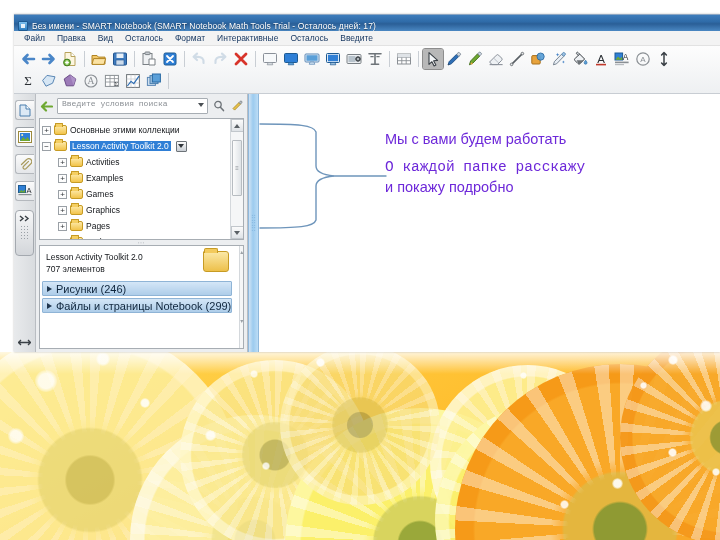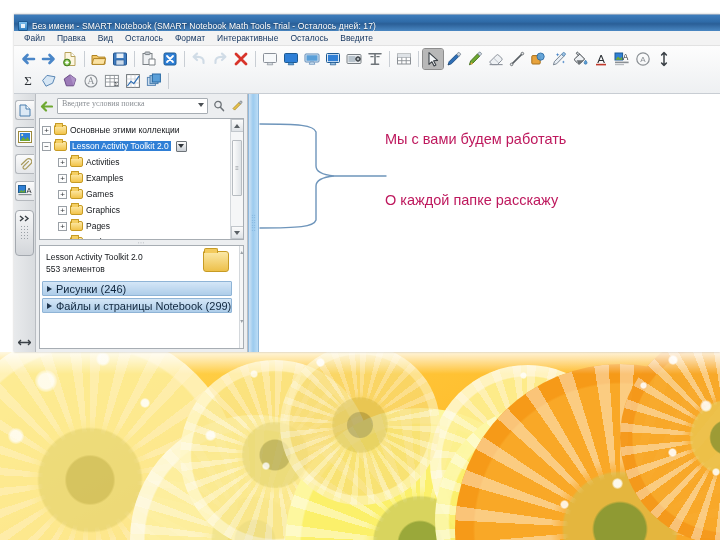--- a/index.html
+++ b/index.html
@@ -139,21 +139,21 @@
   
   #gallery-panel {
     width: 212px; background: #eceef0;
     border-right: 1px solid #b9bdc2;
     display: flex; flex-direction: column; padding: 3px;
   }
   #gallery-search-row { display: flex; align-items: center; gap: 3px; height: 18px; }
   #search-input {
     flex: 1; height: 16px; font-size: 8px; color: #8a8f94;
     background: #ffffff; border: 1px solid #a7adb3; border-radius: 1px;
-    padding: 0 14px 0 4px; font-family: Liberation Serif, serif;
+    padding: 0 14px 0 4px; font-family: Liberation Mono, monospace;
     position: relative;
   }
   #search-combo { position: relative; flex: 1; }
   #search-combo .caret {
     position: absolute; right: 4px; top: 5px; width: 0; height: 0;
     border-left: 3px solid transparent; border-right: 3px solid transparent;
     border-top: 4px solid #4a4f54;
   }
   .sm-btn {
     width: 15px; height: 16px; display: flex; align-items: center;
@@ -271,23 +271,23 @@
     width: 5px; height: 18px;
     background-image: radial-gradient(#6fa8d6 42%, transparent 43%);
     background-size: 2.5px 2.5px;
   }
   #page-area { flex: 1; background: #ffffff; position: relative; }
 
   
   #brace-svg { position: absolute; left: 258px; top: 118px; }
   #callout-text {
     position: absolute; left: 385px; top: 129px; width: 300px;
-    font-size: 14.5px; line-height: 20px; color: #be185d;
-  }
-  #callout-text p.gap { margin-top: 41px; }
+    font-size: 14.5px; line-height: 20px; color: #6d28d9;
+  }
+  #callout-text p.gap { margin-top: 8px; font-family: Liberation Mono, monospace; }
 </style>
 </head>
 <body>
 
 <div id="desktop">
   <div class="petalfan" style="left:-60px;  top:330px; width:300px; height:300px; --core:#c9c26a; --inner:#e8e08c; --mid:#fdf3a8; --outer:#fffbd6; opacity:.75;"></div>
   <div class="petalfan" style="left:130px;  top:415px; width:250px; height:250px; --core:#bfb85f; --inner:#f0e489; --mid:#fdf0a0; --outer:#fffade; opacity:.85;"></div>
   <div class="petalfan" style="left:180px;  top:360px; width:190px; height:190px; --core:#b8ae55; --inner:#e9d977; --mid:#fbe98e; --outer:#fff7c8; opacity:.8;"></div>
   <div class="petalfan" style="left:285px;  top:408px; width:270px; height:270px; --core:#9aa83a; --inner:#d8d45e; --mid:#fbf06a; --outer:#fdf79e;"></div>
   <div class="petalfan" style="left:430px;  top:365px; width:195px; height:195px; --core:#b4b04e; --inner:#f3e07a; --mid:#fdf093; --outer:#fff9cf; opacity:.9;"></div>
@@ -715,21 +715,21 @@
 
       <div id="hsplit">
         <div class="dots">⋯</div>
       </div>
 
       <div id="gallery-content">
         <div id="gallery-inner">
           <div id="gc-header">
             <div id="gc-title-wrap">
               <div id="gc-title">Lesson Activity Toolkit 2.0</div>
-              <div id="gc-count">553 элементов</div>
+              <div id="gc-count">707 элементов</div>
             </div>
             <div id="gc-folder"></div>
           </div>
           <div class="gc-group">
             <div class="tri"></div>
             <div class="glabel">Рисунки (246)</div>
           </div>
           <div class="gc-group">
             <div class="tri"></div>
             <div class="glabel">Файлы и страницы Notebook (299)</div>
@@ -752,13 +752,14 @@
 
 <svg id="brace-svg" width="130" height="120" viewBox="0 0 130 120">
   <path d="M2 6 C 40 6, 56 7, 58 14 L58 48 C58 54, 66 57, 76 58
            C66 59, 58 62, 58 68 L58 102 C56 109, 40 110, 2 110" fill="none" stroke="#6e95bb" stroke-width="1.4" stroke-linecap="round"></path>
   <path d="M76 58 L128 58" stroke="#6e95bb" stroke-width="1.4" stroke-linecap="round"></path>
 </svg>
 
 <div id="callout-text">
   <p>Мы с вами будем работать</p>
   <p class="gap">О каждой папке расскажу</p>
+  <p>и покажу подробно</p>
 </div>
 
 </body></html>

